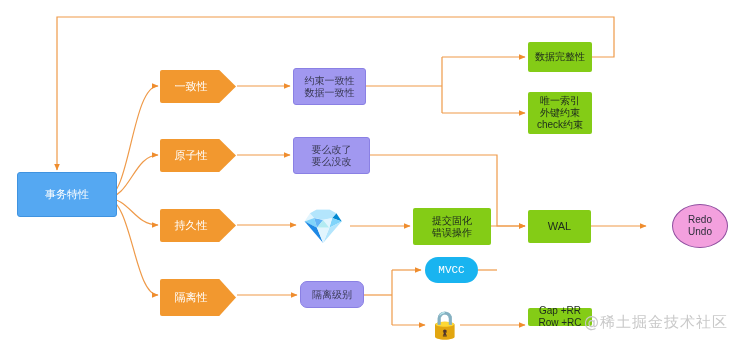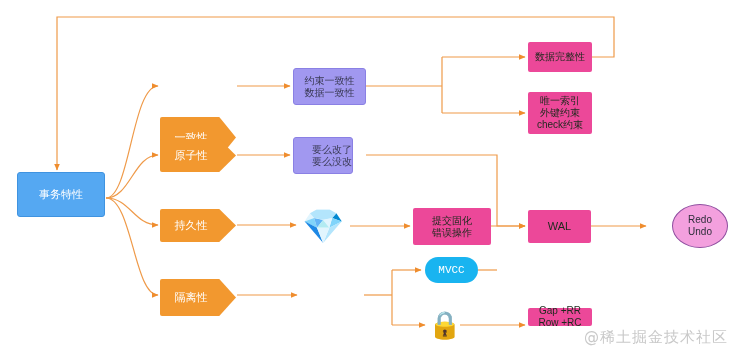--- a/index.html
+++ b/index.html
@@ -72,21 +72,21 @@
   .n-purple-round {
     background: #a198f0;
     border: 1px solid #8a80e4;
     border-radius: 7px;
     color: #3a3a55;
     font-size: 10px;
   }
 
   
   .n-green {
-    background: #ec4899;
+    background: #84cc16;
     color: #1d2a1d;
     font-size: 10px;
     border-radius: 2px;
   }
 
   
   .n-bluepill {
     background: #19b4f0;
     color: #ffffff;
     font-size: 11px;
@@ -170,25 +170,25 @@
       <path d="M392,270 L421,270" marker-end="url(#arw)"></path>
       <path d="M392,325 L425,325" marker-end="url(#arw)"></path>
 
       <path d="M478,270 L497,270"></path>
 
       <path d="M460,325 L525,325" marker-end="url(#arw)"></path>
 
     </g>
   </svg>
 
-  <div class="node n-root" style="left:17px; top:172px; width:88px; height:45px;">
+  <div class="node n-root" style="left:17px; top:172px; width:100px; height:45px;">
     <span class="lines">事务特性</span>
   </div>
 
-  <div class="node n-chevron" style="left:160px; top:70px; width:76px; height:41px;margin-top:47px;">
+  <div class="node n-chevron" style="left:160px; top:70px; width:76px; height:33px;">
     <span class="lines">一致性</span>
   </div>
 
   <div class="node n-chevron" style="left:160px; top:139px; width:76px; height:33px;">
     <span class="lines">原子性</span>
   </div>
 
   <div class="node n-chevron" style="left:160px; top:209px; width:76px; height:33px;">
     <span class="lines">持久性</span>
   </div>
@@ -197,21 +197,21 @@
     <span class="lines">隔离性</span>
   </div>
 
   <div class="node n-purple" style="left:293px; top:68px; width:73px; height:37px;">
     <span class="lines">
       <span>约束一致性</span>
       <span>数据一致性</span>
     </span>
   </div>
 
-  <div class="node n-purple" style="left:293px; top:137px; width:60px; height:37px;text-align:right;">
+  <div class="node n-purple" style="left:293px; top:137px; width:77px; height:37px;">
     <span class="lines">
       <span>要么改了</span>
       <span>要么没改</span>
     </span>
   </div>
 
   <div class="node n-green" style="left:528px; top:42px; width:64px; height:30px;">
     <span class="lines">数据完整性</span>
   </div>
 
@@ -238,31 +238,34 @@
     <span class="lines">WAL</span>
   </div>
 
   <div class="node n-ellipse" style="left:672px; top:204px; width:56px; height:44px;">
     <span class="lines">
       <span>Redo</span>
       <span>Undo</span>
     </span>
   </div>
 
+  <div class="node n-purple-round" style="left:300px; top:281px; width:64px; height:27px;">
+    <span class="lines">隔离级别</span>
+  </div>
 
   <div class="node n-bluepill" style="left:425px; top:257px; width:53px; height:26px;">
     <span class="lines">MVCC</span>
   </div>
 
   <div class="node n-emoji lock" style="left:428px; top:308px; width:32px; height:34px;">
     <span class="lines">🔒</span>
   </div>
 
   <div class="node n-green" style="left:528px; top:308px; width:64px; height:18px;">
     <span class="lines">
       <span>Gap +RR</span>
       <span>Row +RC</span>
     </span>
   </div>
 
-  <div class="watermark" style="left:584px; top:328px;">@稀土掘金技术社区</div>
+  <div class="watermark" style="left:584px; top:313px;">@稀土掘金技术社区</div>
 
 </div>
 
 </body></html>

